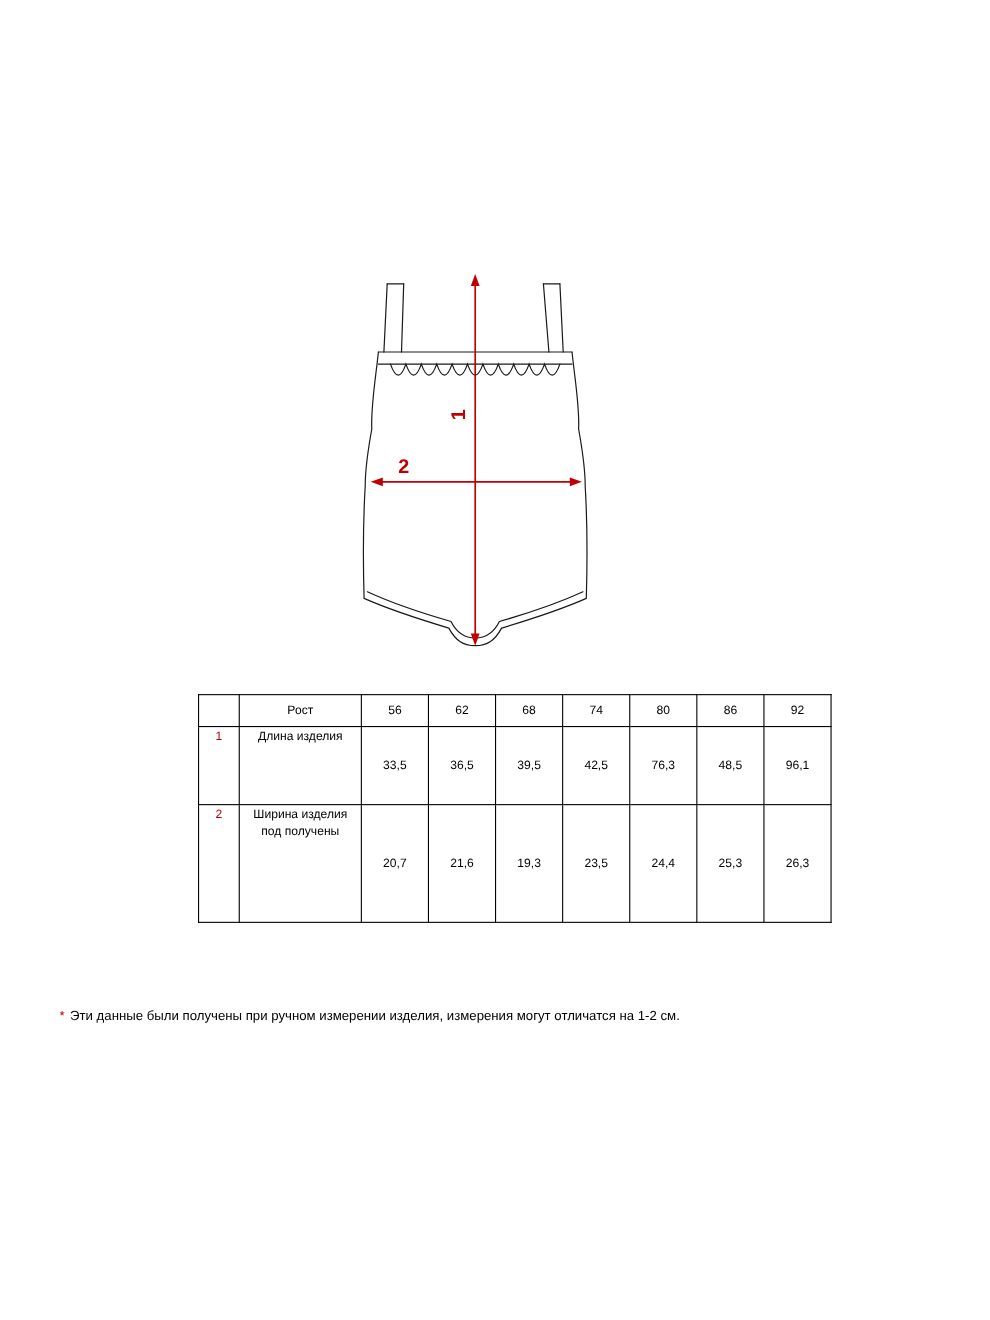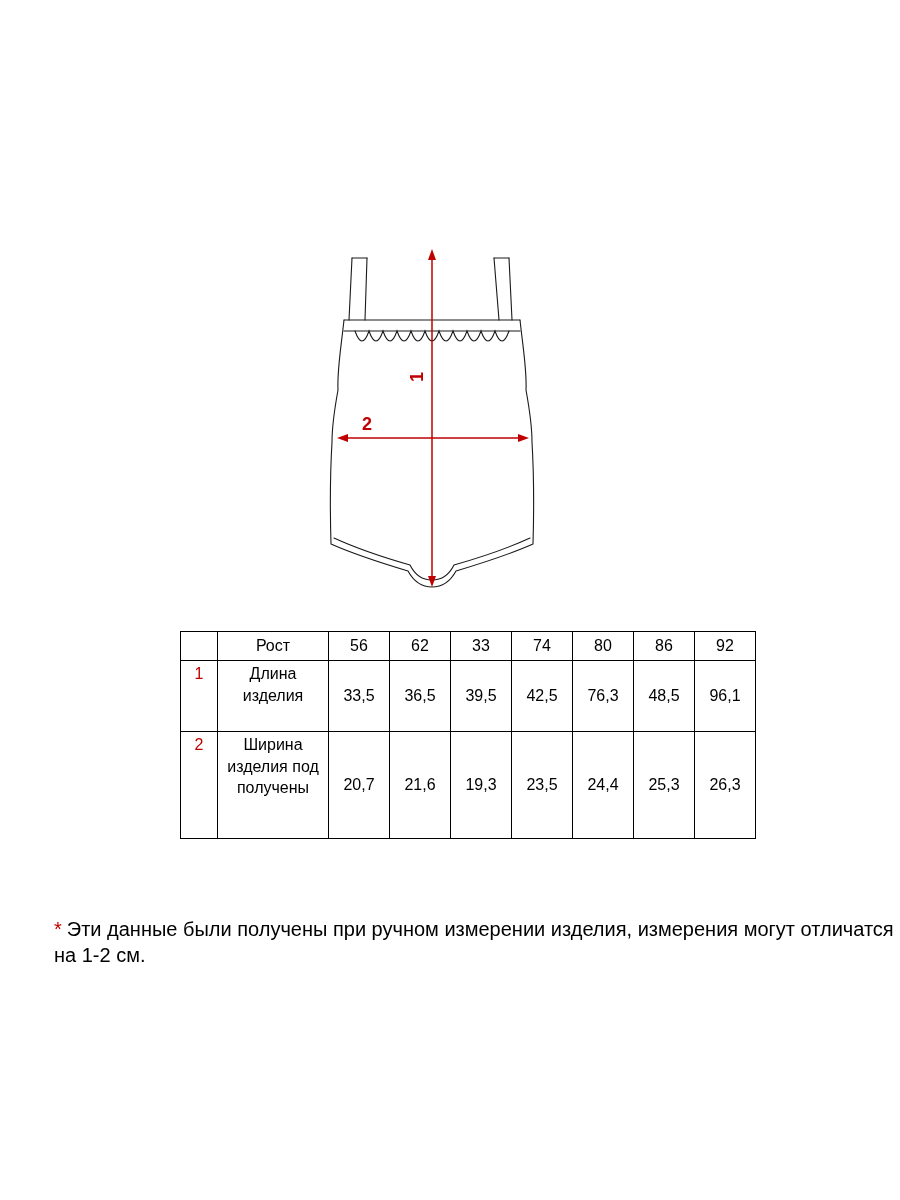--- a/index.html
+++ b/index.html
@@ -5,37 +5,37 @@
   html,body{margin:0;padding:0;background:#fff;}
   .page{
     position:relative;width:900px;height:1200px;background:#ffffff;
     font-family:"Liberation Sans",sans-serif;color:#000;overflow:hidden;
   }
   .diagram{position:absolute;left:318px;top:244px;width:230px;height:350px;}
   .diagram svg{display:block;width:100%;height:100%;}
 
   .size-table{
     position:absolute;left:180px;top:631px;border-collapse:collapse;
-    font-size:16px;table-layout:fixed;
+    font-size:11px;table-layout:fixed;
   }
   .size-table th,.size-table td{
     border:1px solid #000;padding:2px 3px;text-align:center;
     font-weight:400;line-height:1.35;background:#fff;
   }
   .col-num{width:30px;}
   .col-label{width:104px;}
   .col-val{width:54px;margin-top:26px;}
   .header-row th{height:24px;}
   .row-1 td{height:66px;}
   .row-2 td{height:102px;}
   .cell-num{color:#c00000;font-weight:700;vertical-align:top;padding-top:8px;}
   .cell-label{vertical-align:top;padding-top:5px;margin-top:17px;}
   .cell-val{vertical-align:middle;}
 
-  .footnote{position:absolute;left:54px;top:916px;margin:0;font-size:20px;line-height:1.3;}
+  .footnote{position:absolute;left:54px;top:916px;margin:0;font-size:12px;line-height:1.3;}
   .footnote .asterisk{color:#c00000;margin-right:5px;}
 </style>
 </head>
 <body>
 
 <div class="page">
 
   <div class="diagram">
     <svg viewBox="0 0 230 350">
       <g fill="none" stroke="#1a1a1a" stroke-width="1.1" stroke-linecap="round">
@@ -77,21 +77,21 @@
     </svg>
   </div>
 
   <table class="size-table">
     <tbody>
       <tr class="header-row">
         <th class="col-num"></th>
         <th class="col-label">Рост</th>
         <th class="col-val">56</th>
         <th class="col-val">62</th>
-        <th class="col-val">33</th>
+        <th class="col-val">68</th>
         <th class="col-val">74</th>
         <th class="col-val">80</th>
         <th class="col-val">86</th>
         <th class="col-val">92</th>
       </tr>
       <tr class="row-1">
         <td class="cell-num">1</td>
         <td class="cell-label">Длина изделия</td>
         <td class="cell-val">33,5</td>
         <td class="cell-val">36,5</td>

